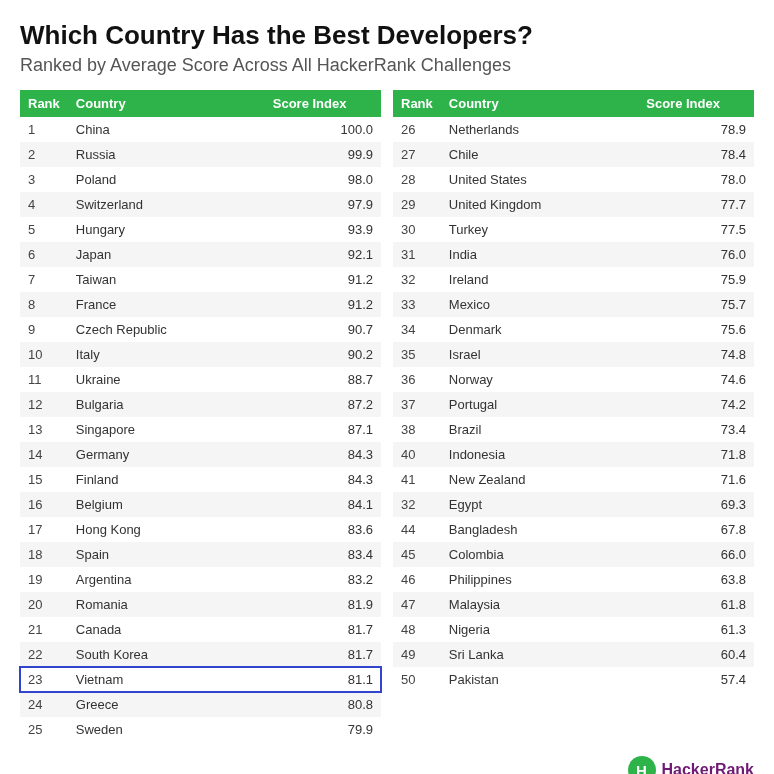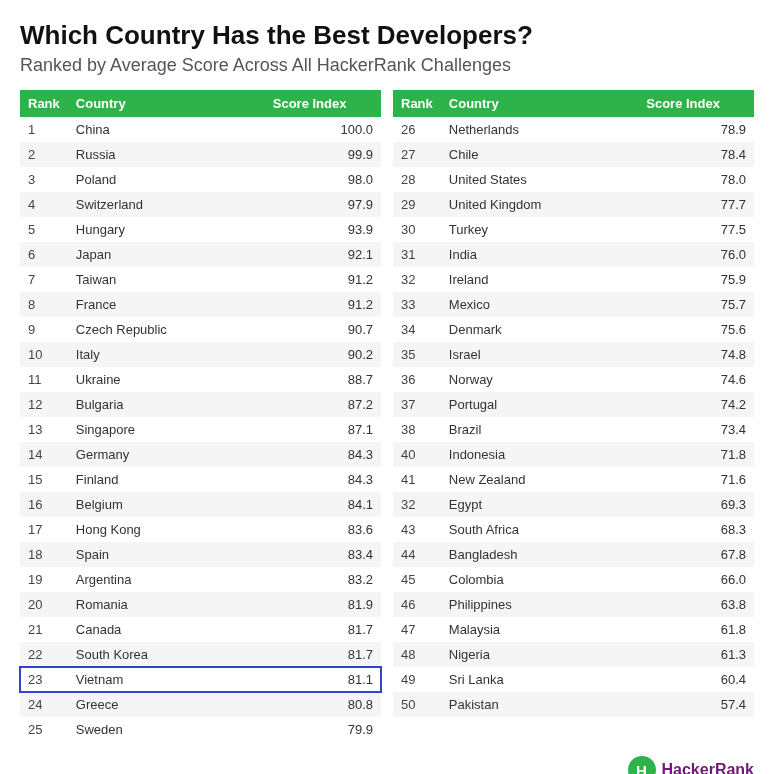--- a/index.html
+++ b/index.html
@@ -327,25 +327,20 @@
       <td class="rank">41</td>
       <td>New Zealand</td>
       <td class="score">71.6</td>
     </tr>
           <tr>
       <td class="rank">32</td>
       <td>Egypt</td>
       <td class="score">69.3</td>
     </tr>
           <tr>
-      <td class="rank">43</td>
-      <td>South Africa</td>
-      <td class="score">68.3</td>
-    </tr>
-          <tr>
       <td class="rank">44</td>
       <td>Bangladesh</td>
       <td class="score">67.8</td>
     </tr>
           <tr>
       <td class="rank">45</td>
       <td>Colombia</td>
       <td class="score">66.0</td>
     </tr>
           <tr>

